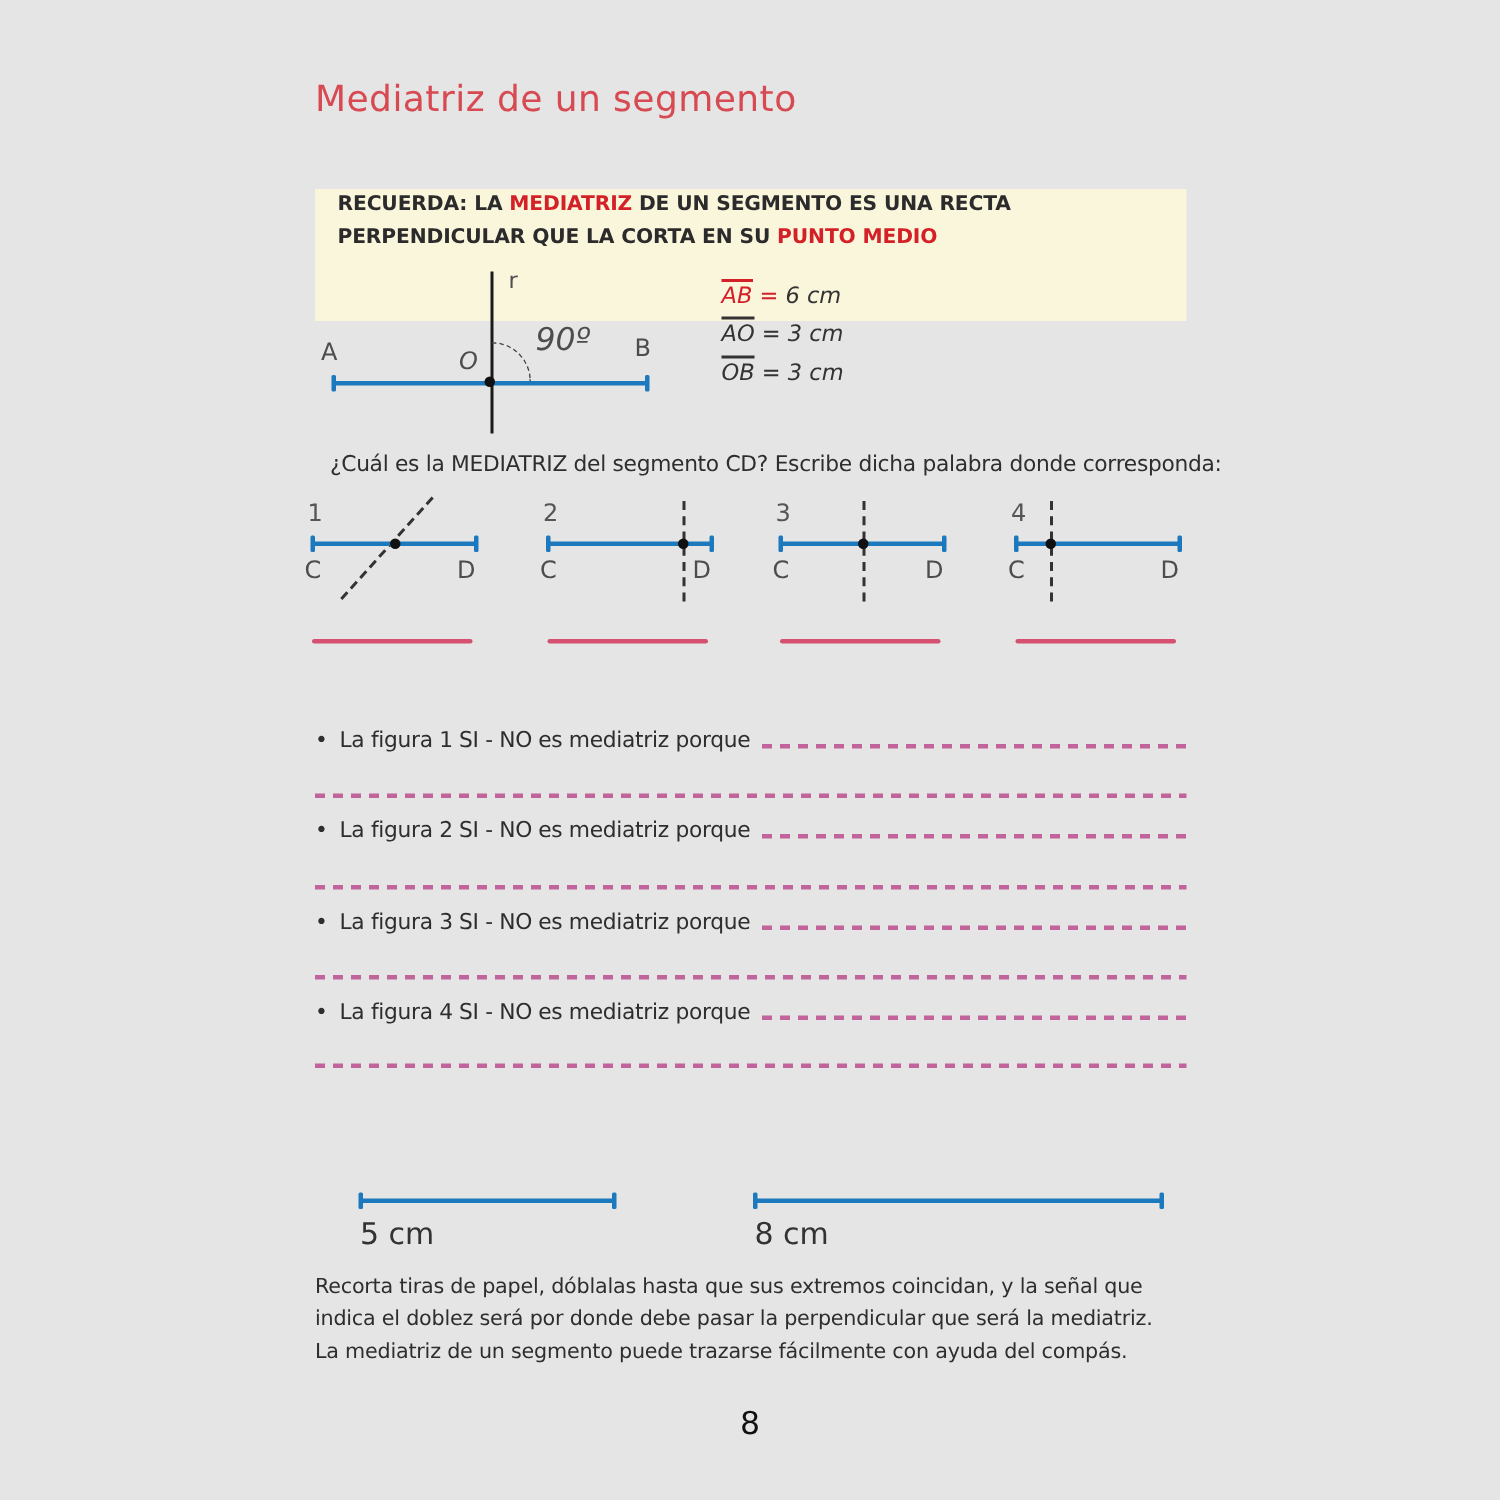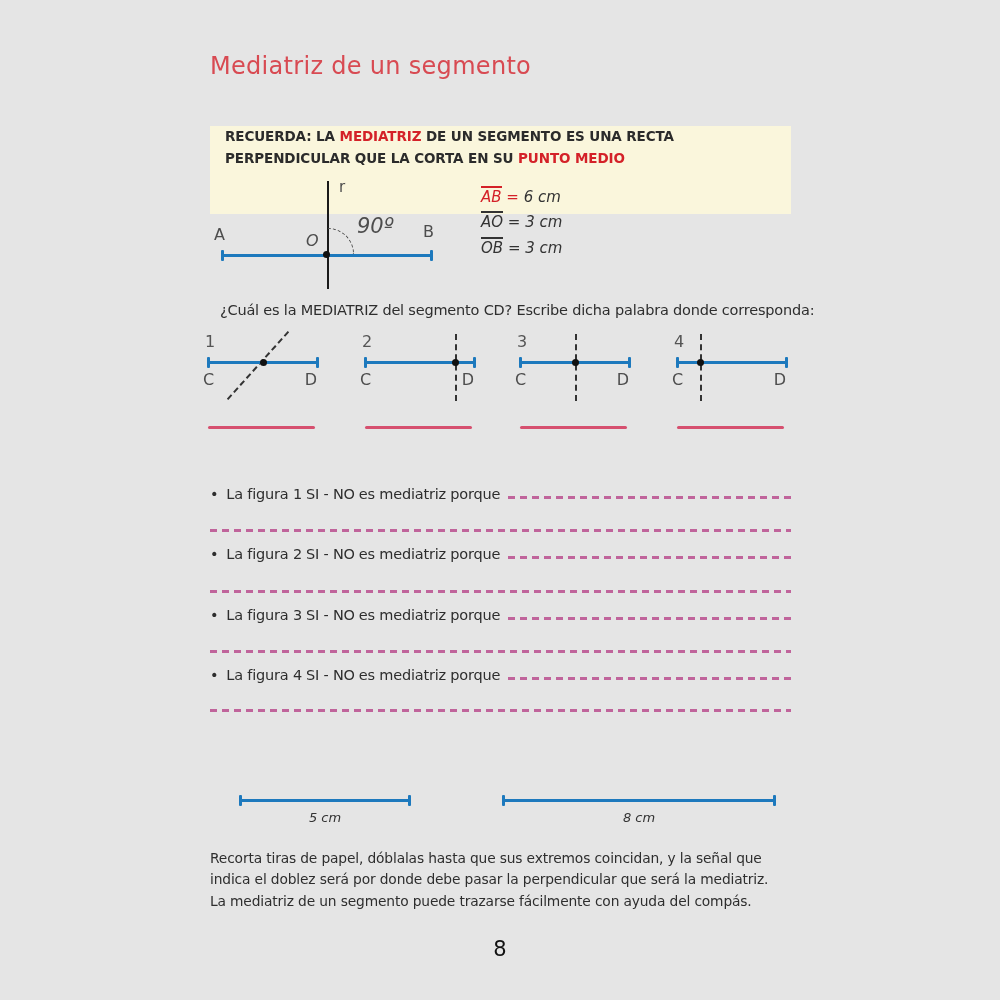--- a/index.html
+++ b/index.html
@@ -59,22 +59,22 @@
 
   .frase { position:absolute; left:210px; width:581px; display:flex;
            align-items:flex-end; font-size:14.5px; letter-spacing:-.2px; }
   .frase .bul { margin-right:8px; }
   .frase .opt { margin:0 4px; }
   .fill { flex:1; height:3px; margin:0 0 3px 8px;
           background:repeating-linear-gradient(90deg,#c0649b 0 7px,transparent 7px 12px); }
   .dline { position:absolute; left:210px; width:581px; height:3px;
            background:repeating-linear-gradient(90deg,#c0649b 0 7px,transparent 7px 12px); }
 
-  .seglabel { position:absolute; text-align:center; font-style:italic;
-              font-size:13px; color:#333; }
+  .seglabel { position:absolute; text-align:left; 
+              font-size:20px; color:#333; }
 
   .footer { left:210px; top:848px; width:588px; font-size:13.8px;
             line-height:1.55; letter-spacing:-.15px; color:#2e2e2e; }
   .pagenum { left:0; top:937px; width:1000px; text-align:center; font-size:21px; color:#111; }
 </style>
 </head>
 <body>
 
 <div class="sheet">
 

